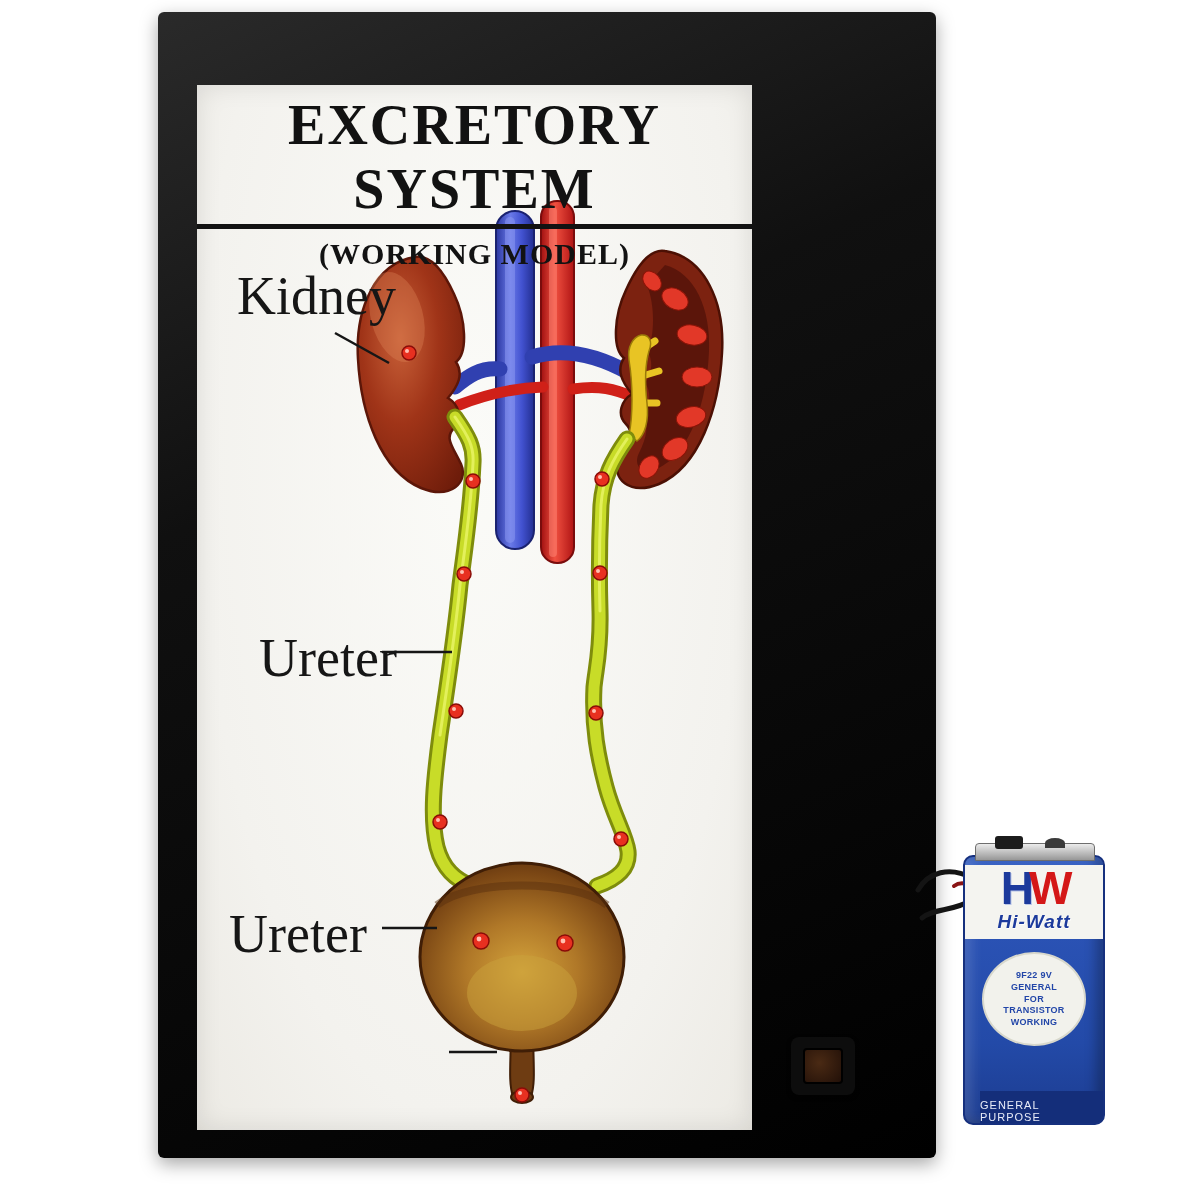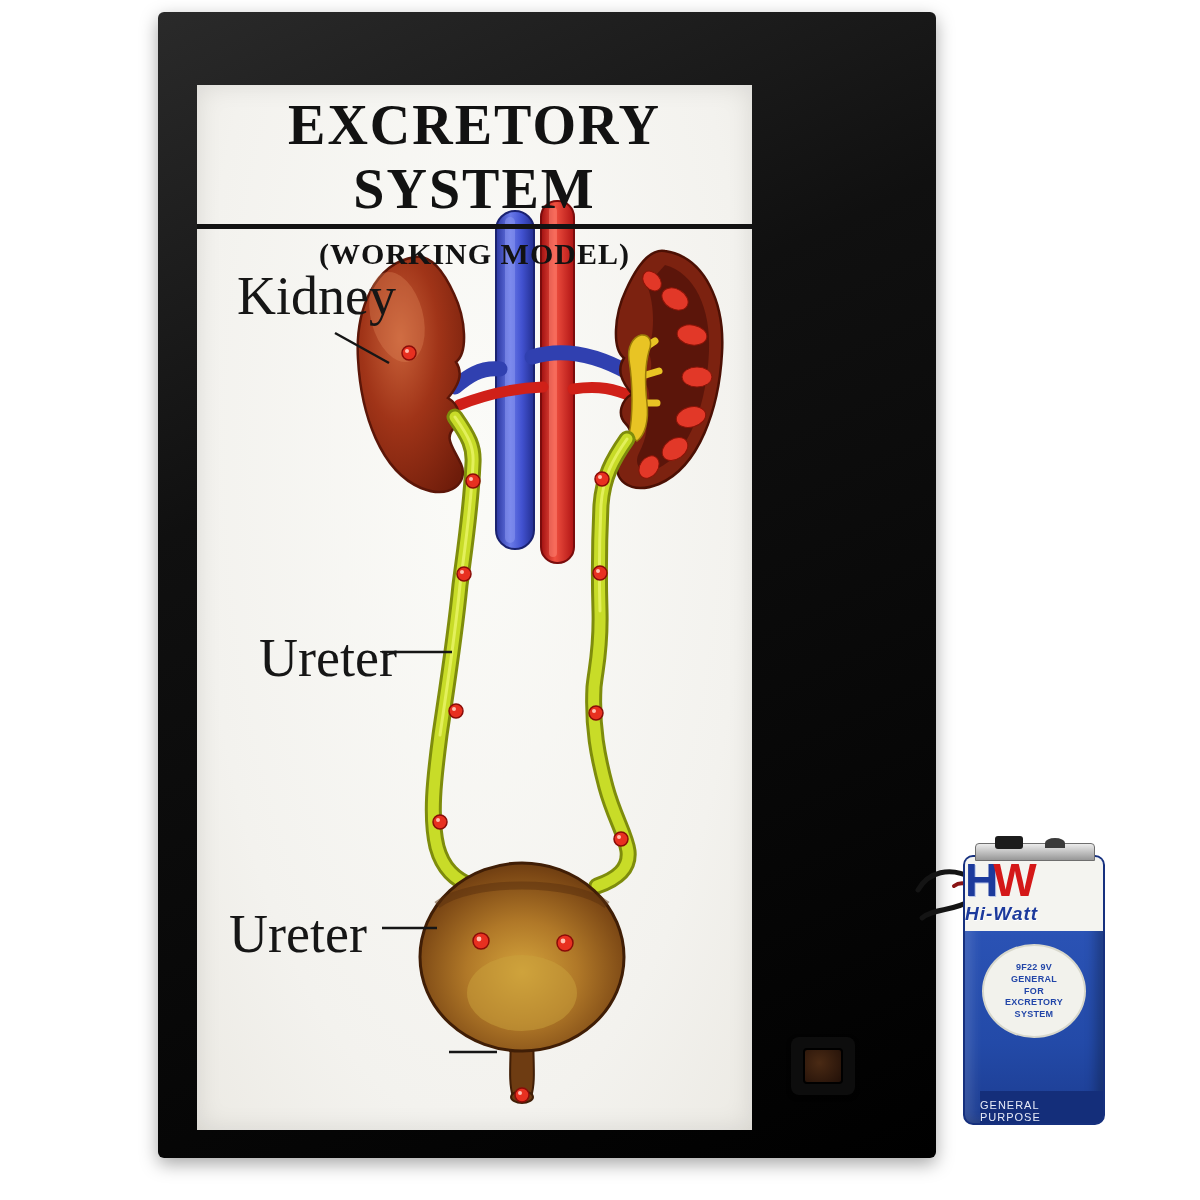--- a/index.html
+++ b/index.html
@@ -63,21 +63,21 @@
     position:absolute;top:0;left:12px;width:118px;height:16px;
     background:linear-gradient(#ececec,#979797);border:1px solid #6e6e6e;
     border-radius:4px 4px 0 0;z-index:2;
   }
   .battery-body{
     position:absolute;top:12px;left:0;right:0;bottom:0;
     background:linear-gradient(180deg,#3a66cc 0%,#2a52b4 30%,#234aa8 70%,#1c3c90 100%);
     border:2px solid #16307e;border-radius:10px;overflow:hidden;
     box-shadow:inset -7px 0 12px rgba(0,0,0,0.28), inset 7px 0 12px rgba(255,255,255,0.14);
   }
-  .battery-white{background:#f4f4f0;padding:3px 0 6px;text-align:left;}
+  .battery-white{margin-top:8px;background:#f4f4f0;padding:3px 0 6px;text-align:center;}
   .hw{font-family:"Liberation Sans", sans-serif;font-weight:bold;font-size:46px;line-height:0.9;letter-spacing:-5px;}
   .hw-h{color:#1c3a9c;text-shadow:1px 1px 0 #b8c4e8;}
   .hw-w{color:#d41818;}
   .brand{
     font-family:"Liberation Sans", sans-serif;font-weight:bold;font-style:italic;
     font-size:19px;color:#1c3a9c;letter-spacing:1px;margin-top:2px;
     text-shadow:0.5px 0.5px 0 #ffffff;
   }
   .oval{
     width:100px;height:90px;margin:13px auto 0;background:#f2f2ec;border-radius:50%;
@@ -255,20 +255,20 @@
     <div class="battery-white">
       <div class="hw">
         <span class="hw-h">H</span><span class="hw-w">W</span>
       </div>
       <div class="brand">Hi-Watt</div>
     </div>
     <div class="oval">
       <div class="oval-line">9F22 9V</div>
       <div class="oval-line">GENERAL</div>
       <div class="oval-line">FOR</div>
-      <div class="oval-line">EXCRETORY</div>
-      <div class="oval-line">SYSTEM</div>
+      <div class="oval-line">TRANSISTOR</div>
+      <div class="oval-line">WORKING</div>
     </div>
     <div class="battery-footer">
       <span class="footer-text">GENERAL PURPOSE</span>
     </div>
   </div>
 </div>
 
 </body></html>

